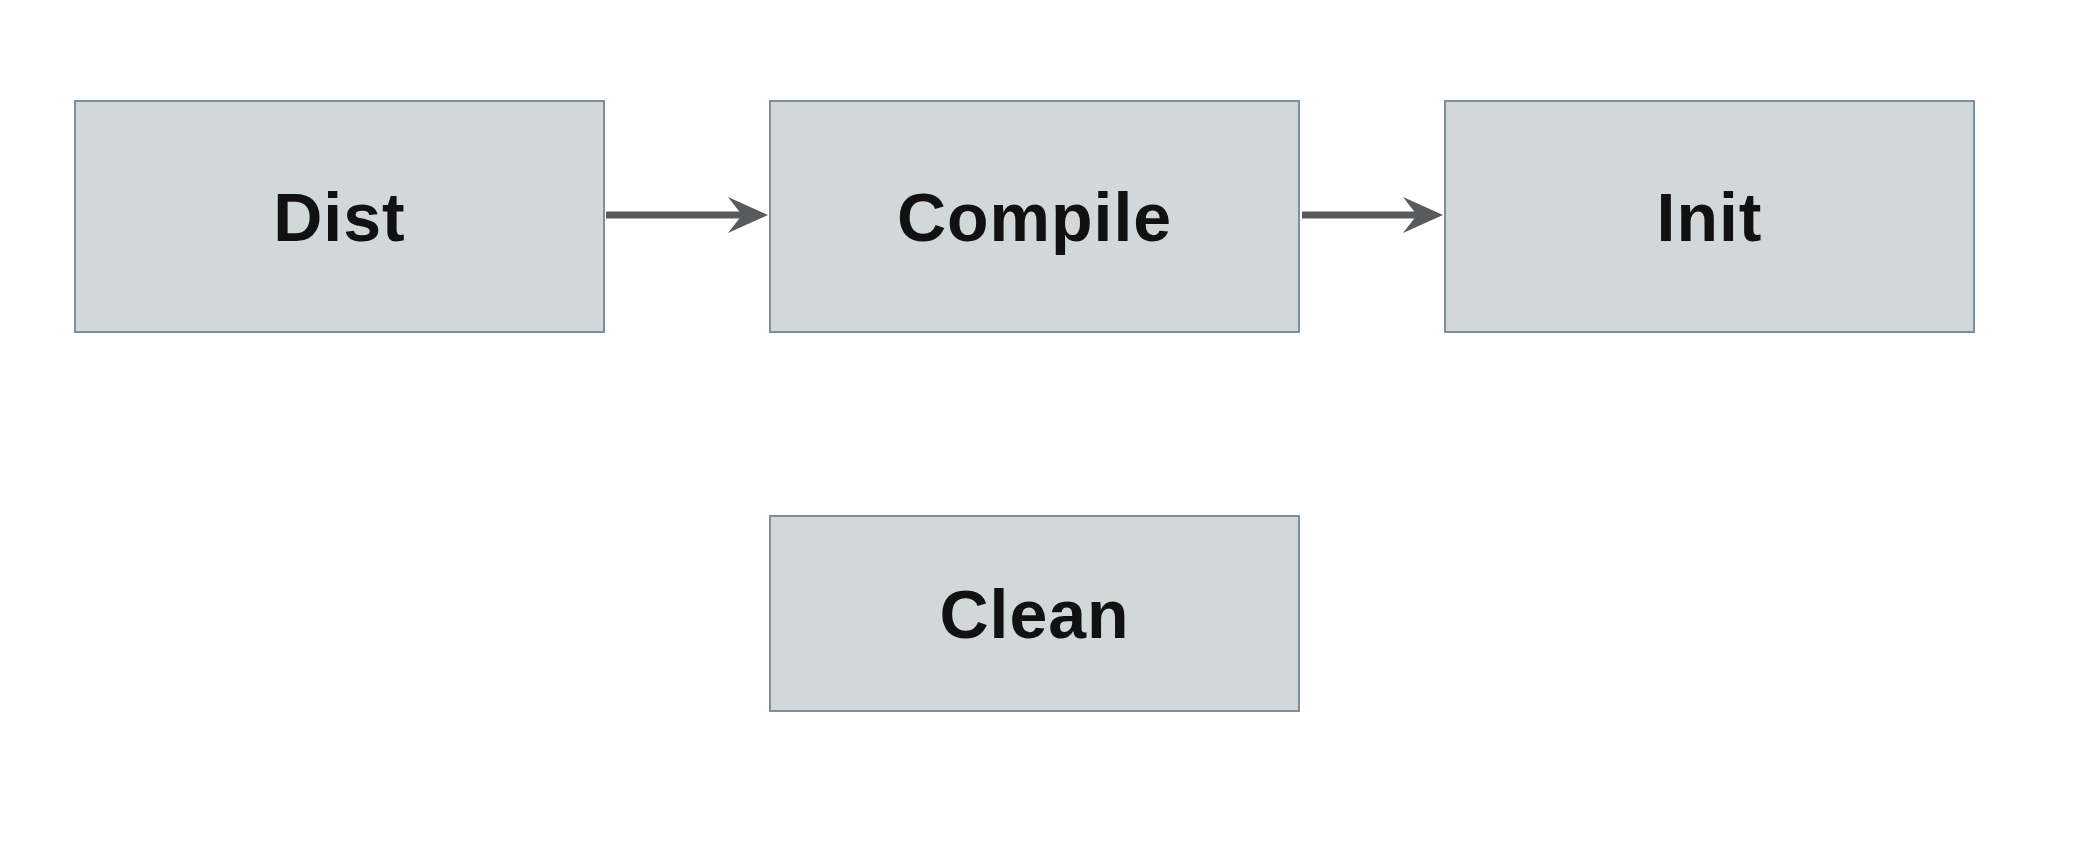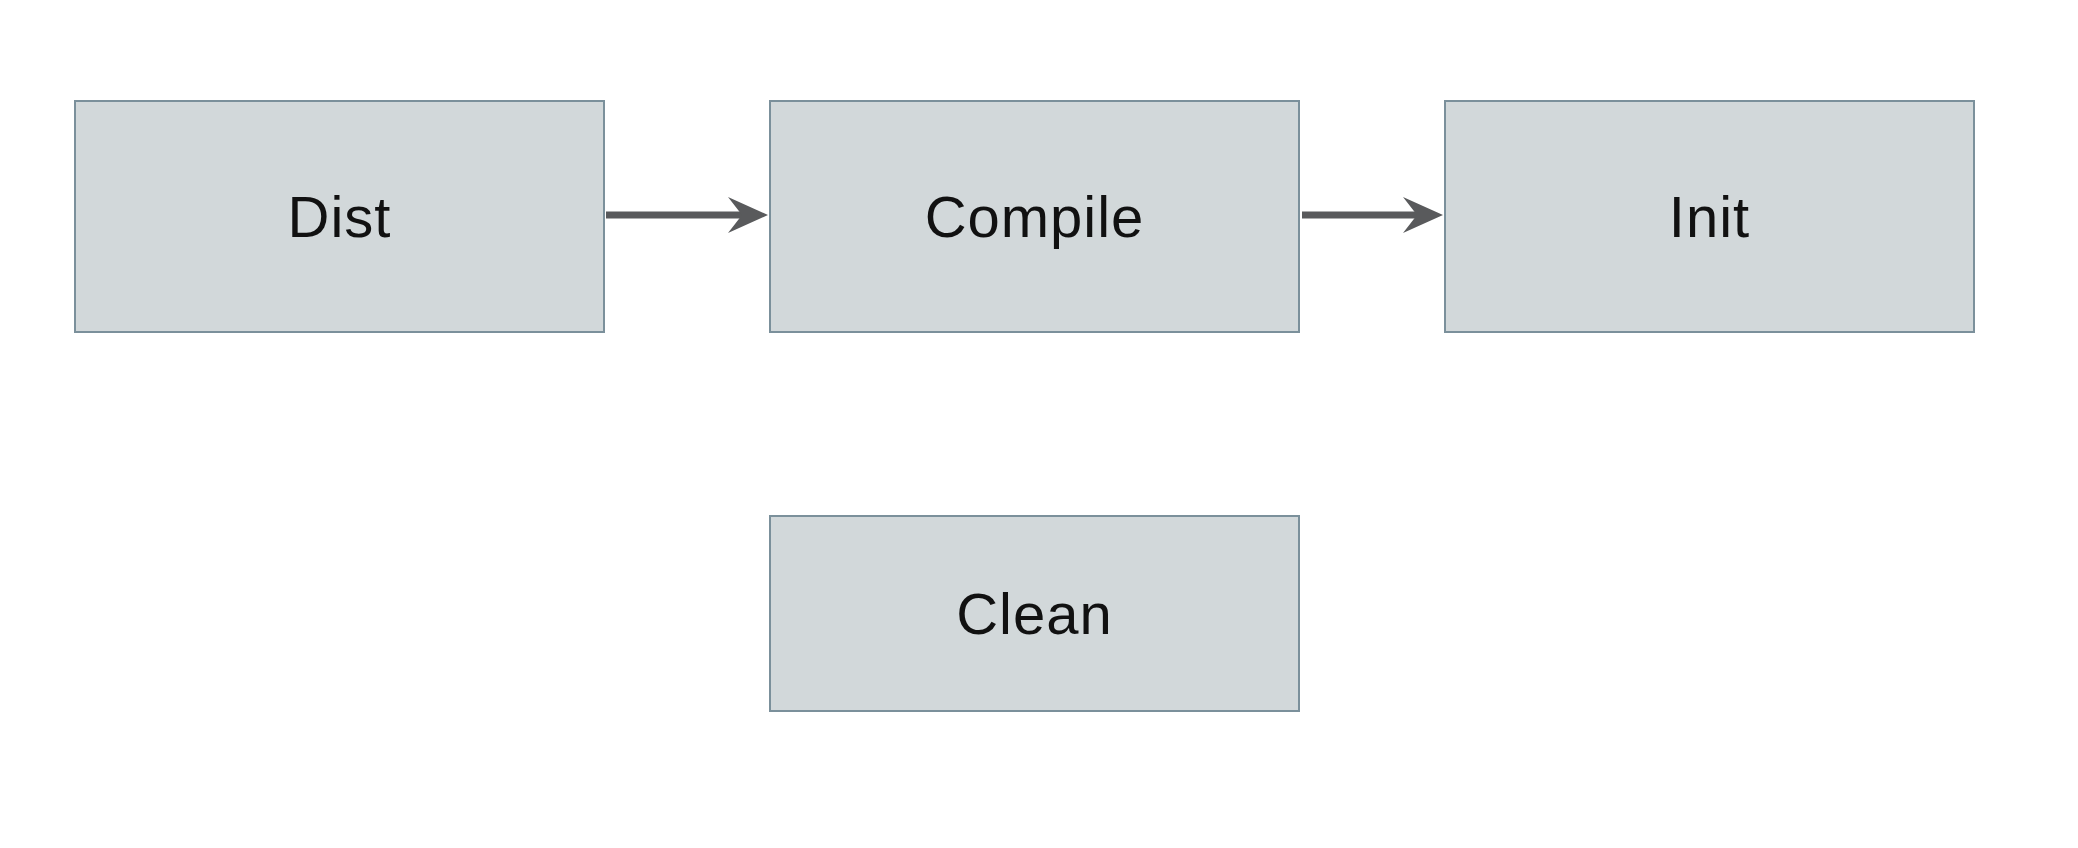--- a/index.html
+++ b/index.html
@@ -24,22 +24,22 @@
     height:233px;
     background:var(--node-fill);
     border:2px solid var(--node-border);
     box-sizing:border-box;
     display:flex;
     align-items:center;
     justify-content:center;
     cursor:default;
   }
   .node .label{
-    font-size:58px;
-    font-weight:400;
+    font-size:68px;
+    font-weight:700;
     color:var(--text);
     letter-spacing:1px;
     line-height:1;
     white-space:nowrap;
   }
   .pos-dist   {left:74px;  top:100px;}
   .pos-compile{left:769px; top:100px;}
   .pos-init   {left:1444px;top:100px;}
   .pos-clean  {left:769px; top:515px; height:197px;}
   .edges{

